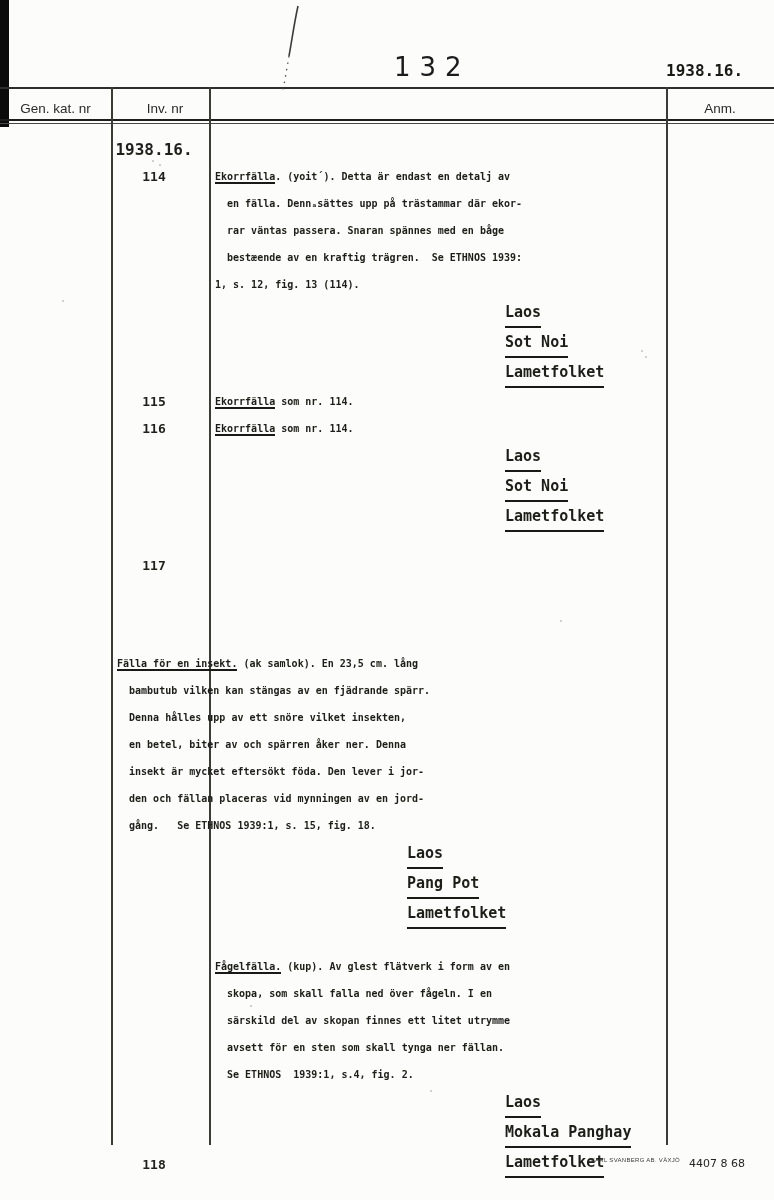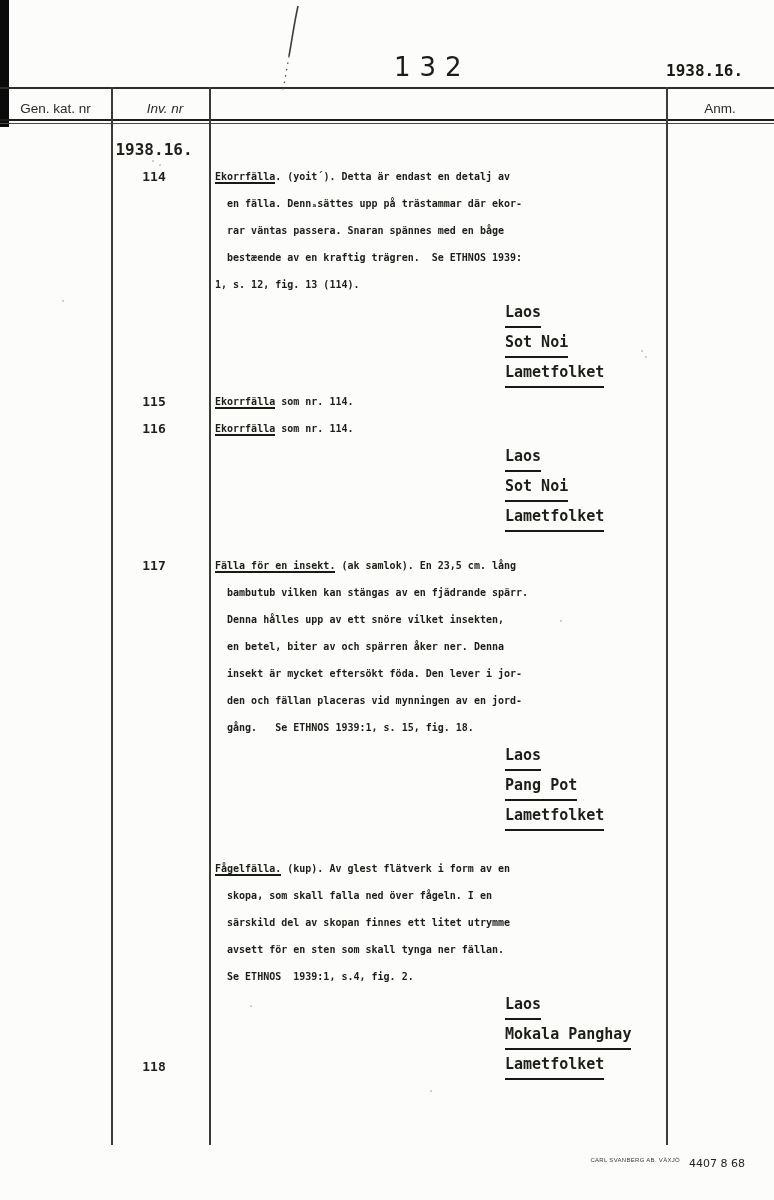--- a/index.html
+++ b/index.html
@@ -26,41 +26,41 @@
   .rule-head-a{left:0;top:119px;width:774px;height:2px;background:#1d1d1b;}
   .rule-head-b{left:0;top:123px;width:774px;height:1px;background:#4a4a46;}
   .vline{top:87px;height:1058px;width:2px;background:#3b3b37;}
   .v1{left:111px;} .v2{left:209px;} .v3{left:666px;}
 
   
   .head-label{
     top:96px;height:24px;display:flex;align-items:center;justify-content:center;
     font-family:"Liberation Sans","DejaVu Sans",sans-serif;font-size:13.5px;color:#2b2b29;
   }
-  .h1{left:0;width:111px;} .h2{left:111px;width:108px;font-style:italic;} .h3{left:666px;width:108px;}
+  .h1{left:0;width:111px;} .h2{left:111px;width:108px;} .h3{left:666px;width:108px;}
 
   
   .catalog{left:112px;top:136px;width:662px;z-index:2;}
   .row{display:flex;align-items:flex-start;}
   .inv-cell{
     flex:0 0 98px;width:98px;box-sizing:border-box;text-align:center;padding-right:14px;
     font-size:13px;font-weight:700;line-height:27px;white-space:pre;
   }
   .collection-label{font-size:16px;}
   .content-cell{flex:1 1 auto;min-width:0;padding-left:5px;overflow:visible;}
   .first-line,.body-line{
     font-size:10px;font-weight:700;line-height:27px;white-space:pre;color:#1d1d19;
   }
   .title-underline{border-bottom:2px solid #191916;}
   .prov-row{line-height:27px;padding-left:290px;white-space:pre;}
   .prov-label{
     display:inline-block;font-size:15px;font-weight:700;
     border-bottom:2px solid #191916;color:#1d1d19;
   }
-  .entry[data-idx="3"]{margin-top:20px;}
+  .entry[data-idx="3"]{margin-top:20px;flex-direction:column;}
   .entry[data-idx="4"]{margin-top:24px;align-items:flex-end;}
 
   
   .footer{right:29px;top:1157px;display:flex;align-items:flex-start;gap:9px;z-index:2;}
   .printer{
     font-family:"Liberation Sans","DejaVu Sans",sans-serif;font-size:6px;
     letter-spacing:.3px;color:#3a3a38;
   }
   .form-code{font-family:"DejaVu Sans","Liberation Sans",sans-serif;font-size:11px;color:#242422;}
 </style>

